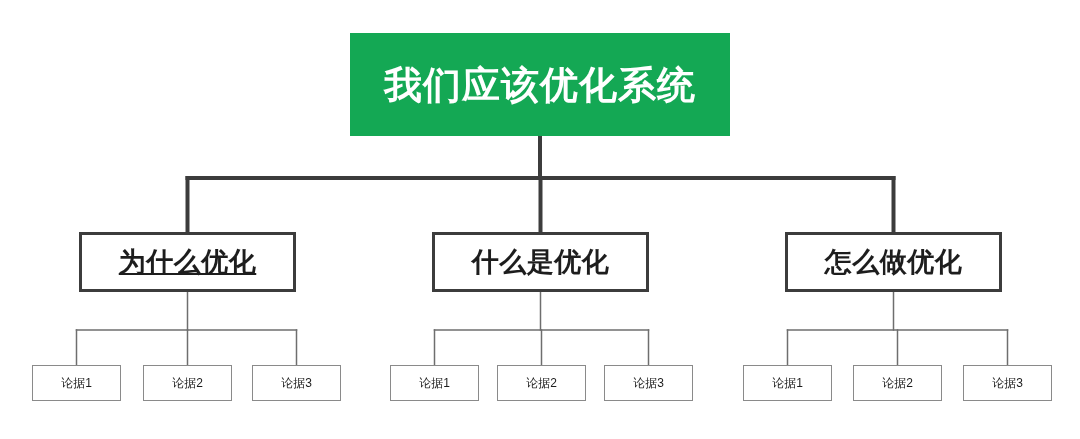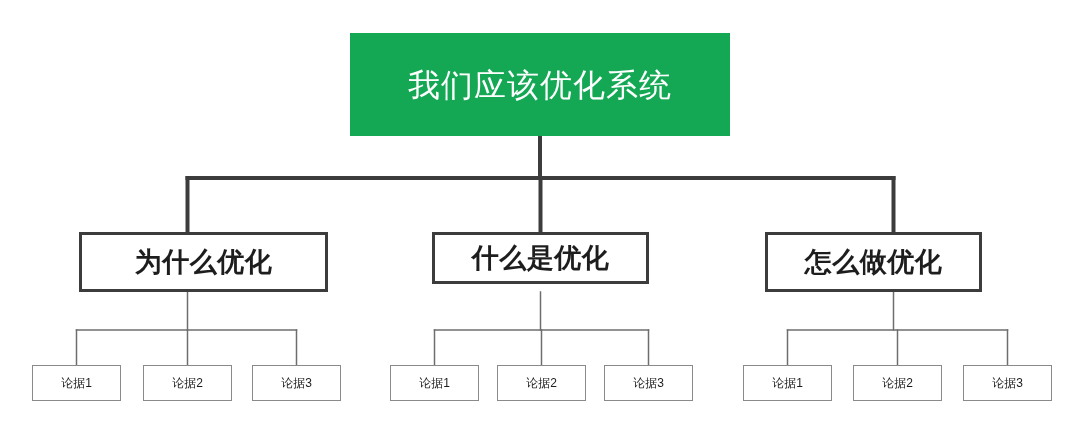--- a/index.html
+++ b/index.html
@@ -31,22 +31,22 @@
     display: flex;
     align-items: center;
     justify-content: center;
     text-align: center;
     background: #ffffff;
   }
   .node-root {
     background: #14a854;
     border: none;
     color: #ffffff;
-    font-weight: normal;
-    font-size: 32px;
+    font-weight: bold;
+    font-size: 38px;
     letter-spacing: 1px;
   }
   .node-branch {
     border: 3px solid #3c3c3c;
     color: #1d1d1d;
     font-weight: bold;
     font-size: 27px;
     letter-spacing: 0.5px;
   }
   .node-leaf {
@@ -90,44 +90,44 @@
   <div id="nodes">
       <div class="node node-leaf" style="left: 32px; top: 365px; width: 89px; height: 36px;">
         <span class="node-label">论据1</span>
       </div>
       <div class="node node-leaf" style="left: 143px; top: 365px; width: 89px; height: 36px;">
         <span class="node-label">论据2</span>
       </div>
       <div class="node node-leaf" style="left: 252px; top: 365px; width: 89px; height: 36px;">
         <span class="node-label">论据3</span>
       </div>
-      <div class="node node-branch" style="left: 79px; top: 232px; width: 249px; height: 60px;">
+      <div class="node node-branch" style="left: 79px; top: 232px; width: 217px; height: 60px; text-decoration: underline;">
         <span class="node-label">为什么优化</span>
       </div>
       <div class="node node-leaf" style="left: 390px; top: 365px; width: 89px; height: 36px;">
         <span class="node-label">论据1</span>
       </div>
       <div class="node node-leaf" style="left: 497px; top: 365px; width: 89px; height: 36px;">
         <span class="node-label">论据2</span>
       </div>
       <div class="node node-leaf" style="left: 604px; top: 365px; width: 89px; height: 36px;">
         <span class="node-label">论据3</span>
       </div>
-      <div class="node node-branch" style="left: 432px; top: 232px; width: 217px; height: 52px;">
+      <div class="node node-branch" style="left: 432px; top: 232px; width: 217px; height: 60px;">
         <span class="node-label">什么是优化</span>
       </div>
       <div class="node node-leaf" style="left: 743px; top: 365px; width: 89px; height: 36px;">
         <span class="node-label">论据1</span>
       </div>
       <div class="node node-leaf" style="left: 853px; top: 365px; width: 89px; height: 36px;">
         <span class="node-label">论据2</span>
       </div>
       <div class="node node-leaf" style="left: 963px; top: 365px; width: 89px; height: 36px;">
         <span class="node-label">论据3</span>
       </div>
-      <div class="node node-branch" style="left: 765px; top: 232px; width: 217px; height: 60px;">
+      <div class="node node-branch" style="left: 785px; top: 232px; width: 217px; height: 60px;">
         <span class="node-label">怎么做优化</span>
       </div>
       <div class="node node-root" style="left: 350px; top: 33px; width: 380px; height: 103px;">
         <span class="node-label">我们应该优化系统</span>
       </div>
     </div>
 </div>
 
 </body></html>

